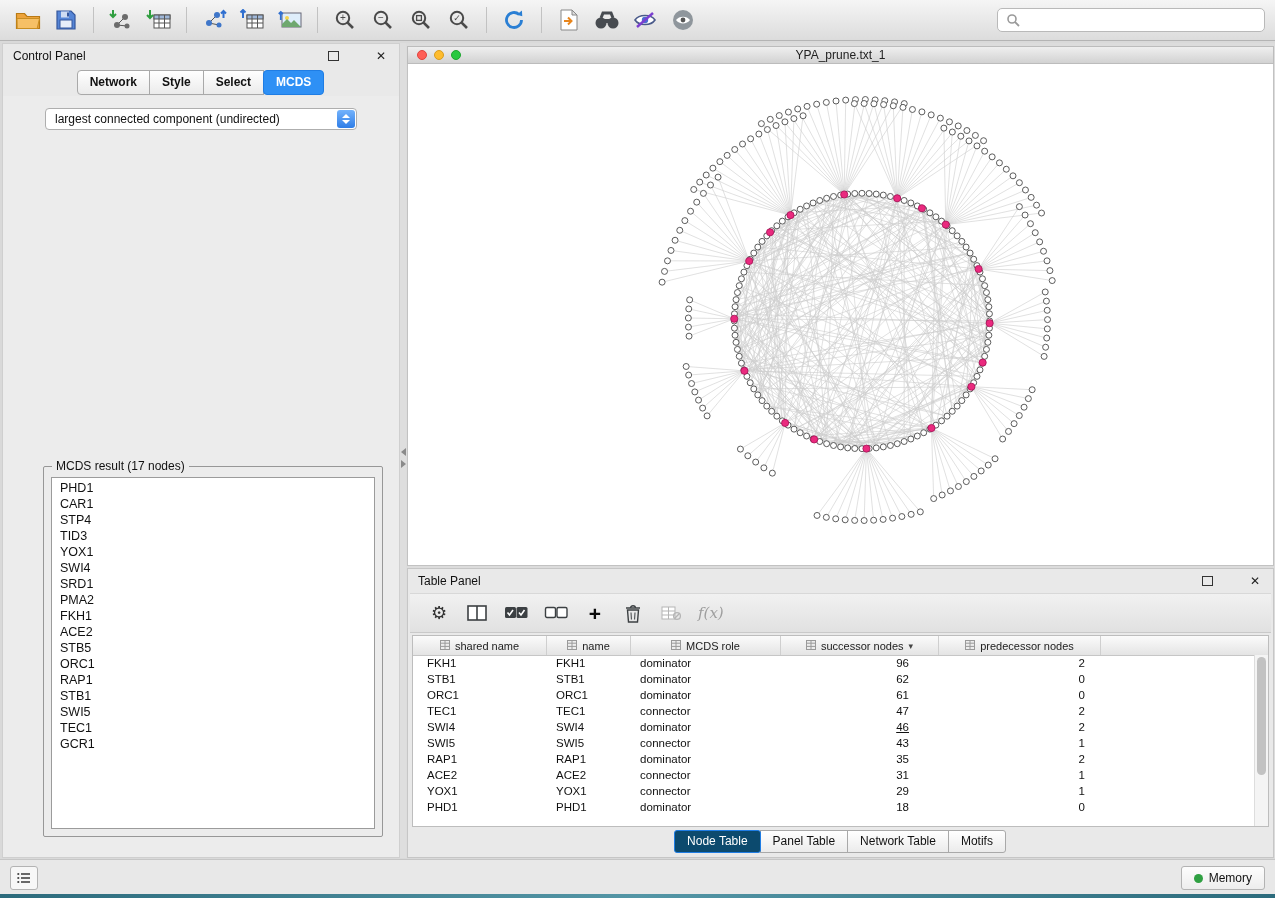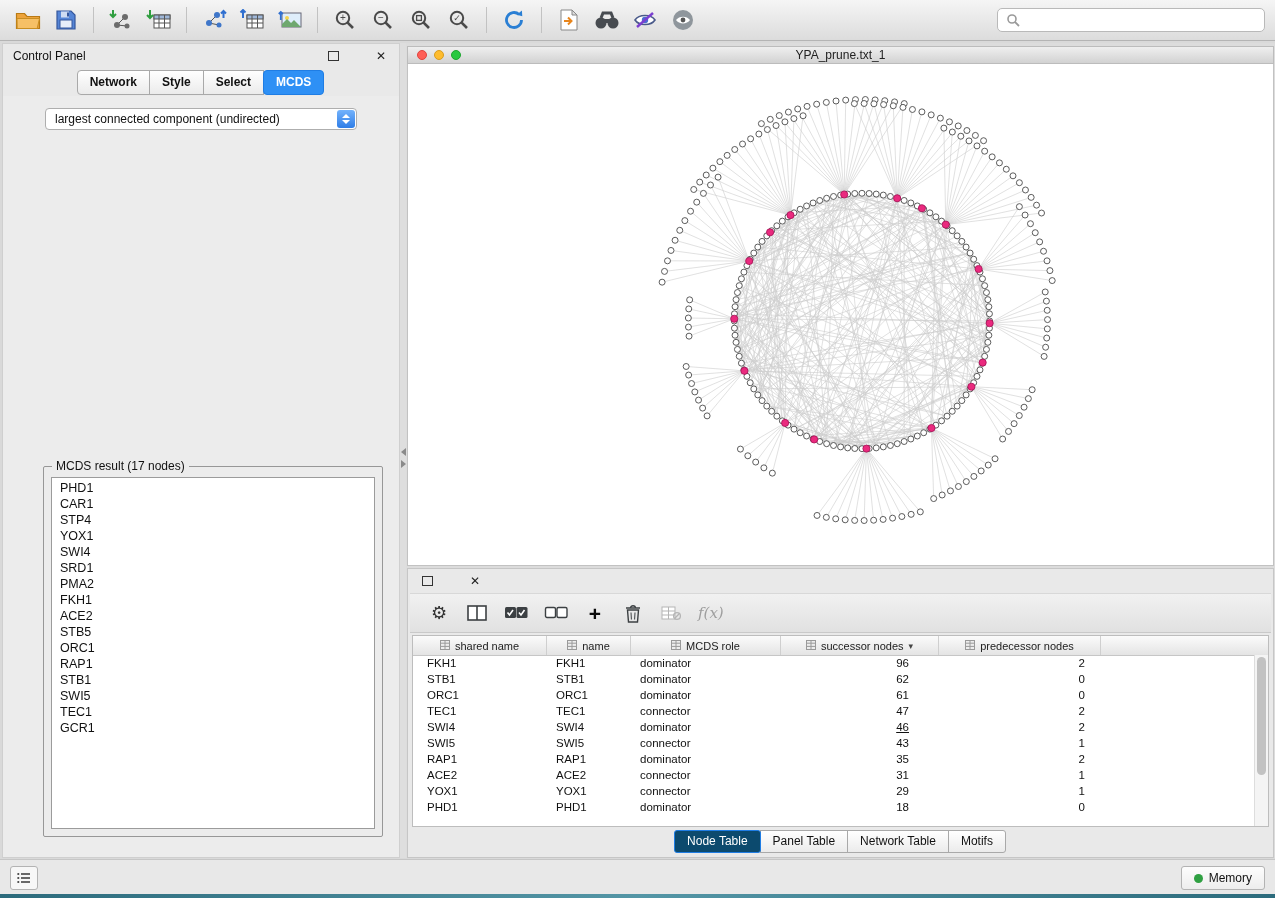--- a/index.html
+++ b/index.html
@@ -272,20 +272,21 @@
           <i class="up"></i>
           <i class="down"></i>
         </span>
     </div>
     <div class="groupbox">
       <span class="groupbox-title">MCDS result (17 nodes)</span>
       <div class="result-list">
           <div class="result-item">PHD1</div>
           <div class="result-item">CAR1</div>
           <div class="result-item">STP4</div>
+          <div class="result-item">TID3</div>
           <div class="result-item">YOX1</div>
           <div class="result-item">SWI4</div>
           <div class="result-item">SRD1</div>
           <div class="result-item">PMA2</div>
           <div class="result-item">FKH1</div>
           <div class="result-item">ACE2</div>
           <div class="result-item">STB5</div>
           <div class="result-item">ORC1</div>
           <div class="result-item">RAP1</div>
           <div class="result-item">STB1</div>
@@ -1023,20 +1024,21 @@
             <circle cx="515.1" cy="144.0" r="3.6"></circle>
             <circle cx="576.0" cy="298.7" r="3.6"></circle>
             <circle cx="407.1" cy="375.7" r="3.6"></circle>
           </g>
         </svg>
     </div>
   </div>
 
   <div class="table-panel">
     <div class="panel-header">
+      <span class="title">Table Panel</span>
       <span class="float-btn">
           <span class="float-square"></span>
         </span>
       <span class="close-btn">✕</span>
     </div>
     <div class="tp-toolbar">
       <span class="tp-icon gear">⚙</span>
       <span class="tp-icon">
         <svg width="20" height="16" viewBox="0 0 20 16">
             <rect x="1" y="1" width="18" height="14" fill="#fff" stroke="#3c4043" stroke-width="1.6"></rect>

